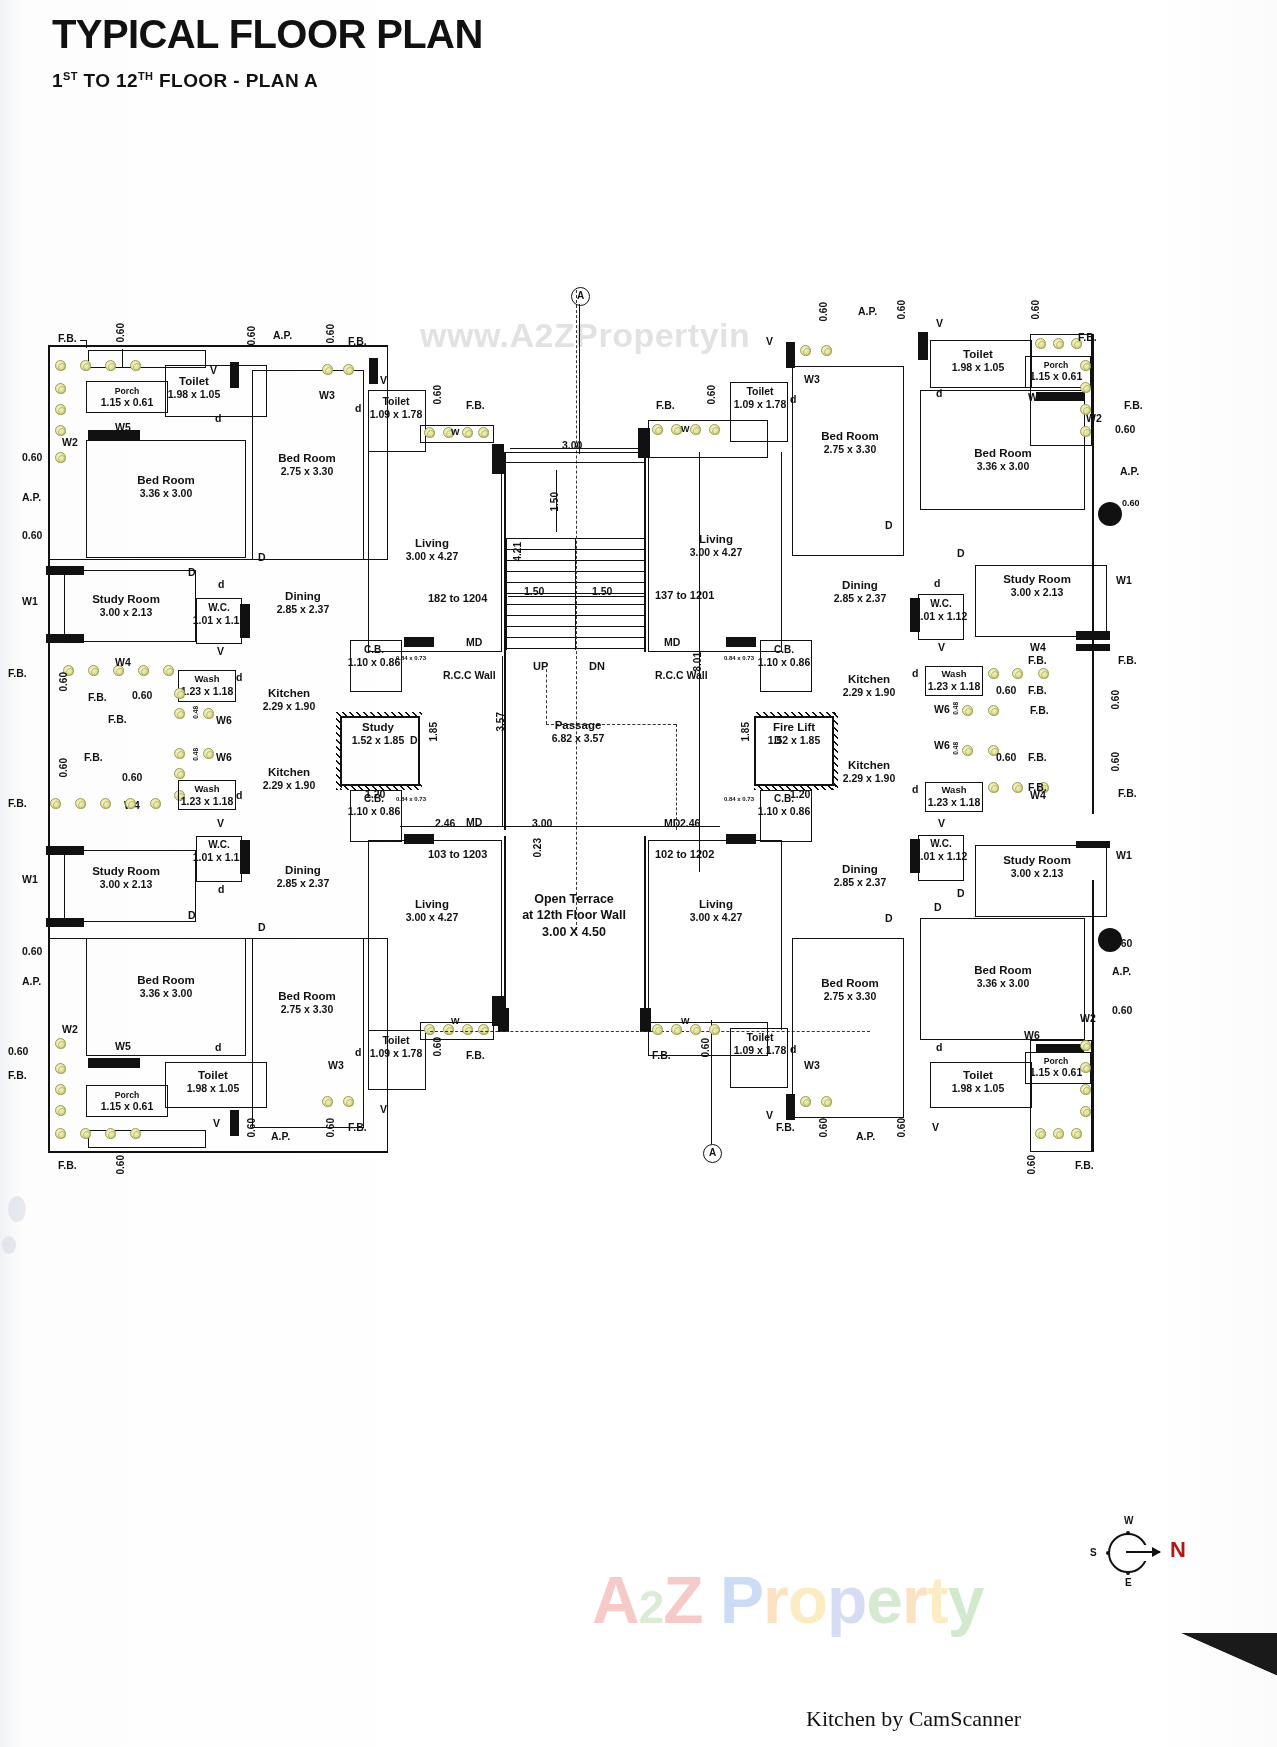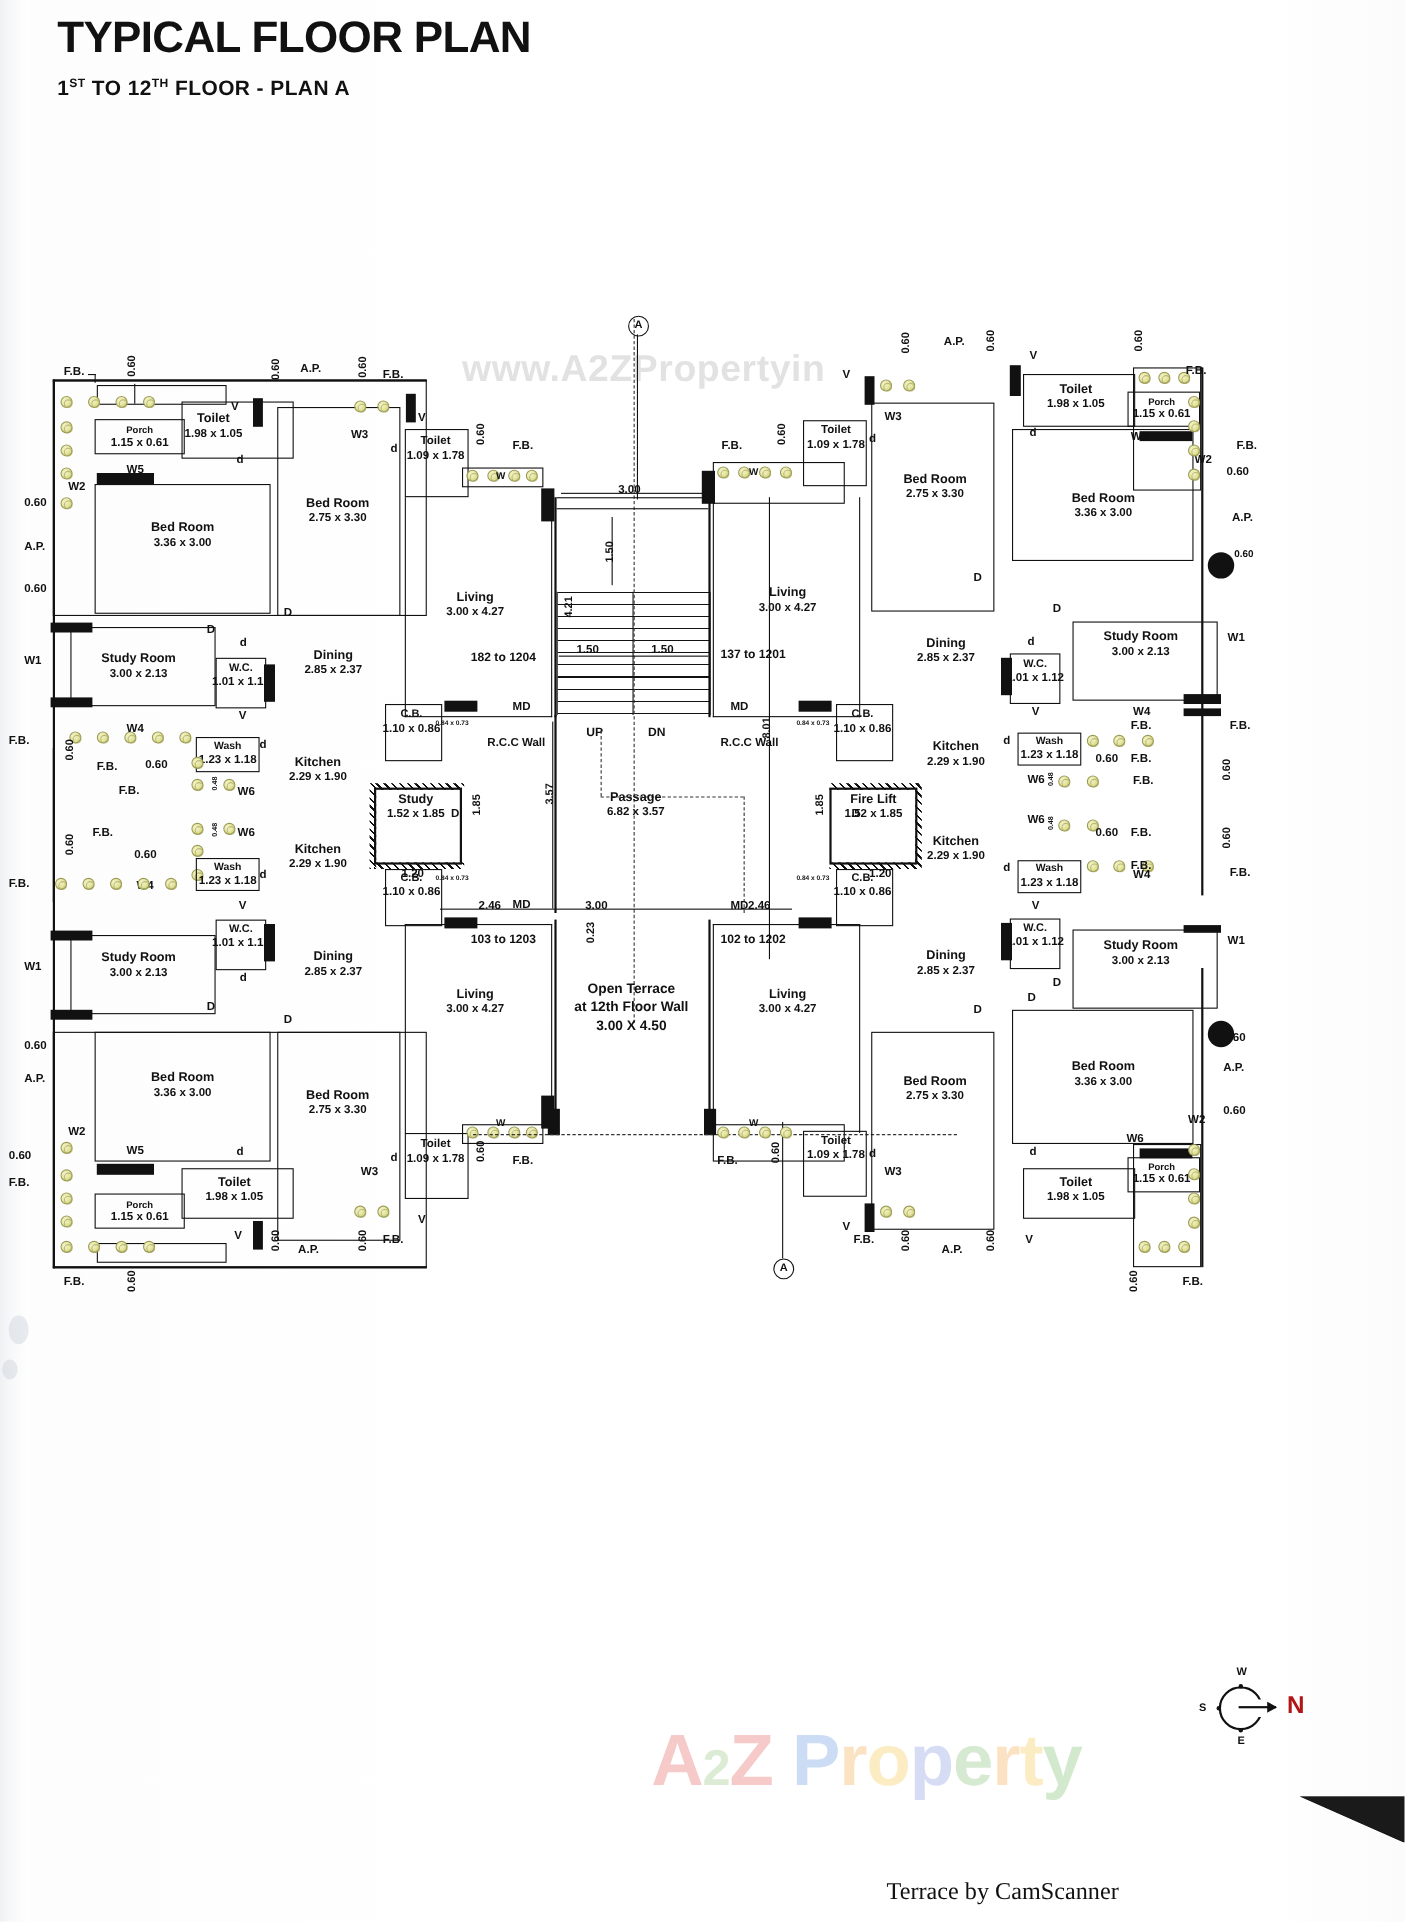--- a/index.html
+++ b/index.html
@@ -711,15 +711,15 @@
     <div class="lbl" style="left:24px;top:-10px;">W</div>
     <div class="lbl" style="left:-10px;top:22px;">S</div>
     <div class="lbl" style="left:25px;top:52px;">E</div>
     <div class="arrow"></div>
   </div>
   <div class="northN" style="left:1170px;top:1537px;">N</div>
 
   <div class="wm-bot"><span class="a">A</span><span class="two">2</span><span class="z">Z</span> <span class="p">P</span><span class="r">r</span><span class="o">o</span><span class="p2">p</span><span class="e">e</span><span class="rr">r</span><span class="t2">t</span><span class="y">y</span></div>
 
   <div class="corner"></div>
-  <div class="scanned">Terrace by CamScanner</div>
+  <div class="scanned">Kitchen by CamScanner</div>
 
 </div>
 
 </body></html>

